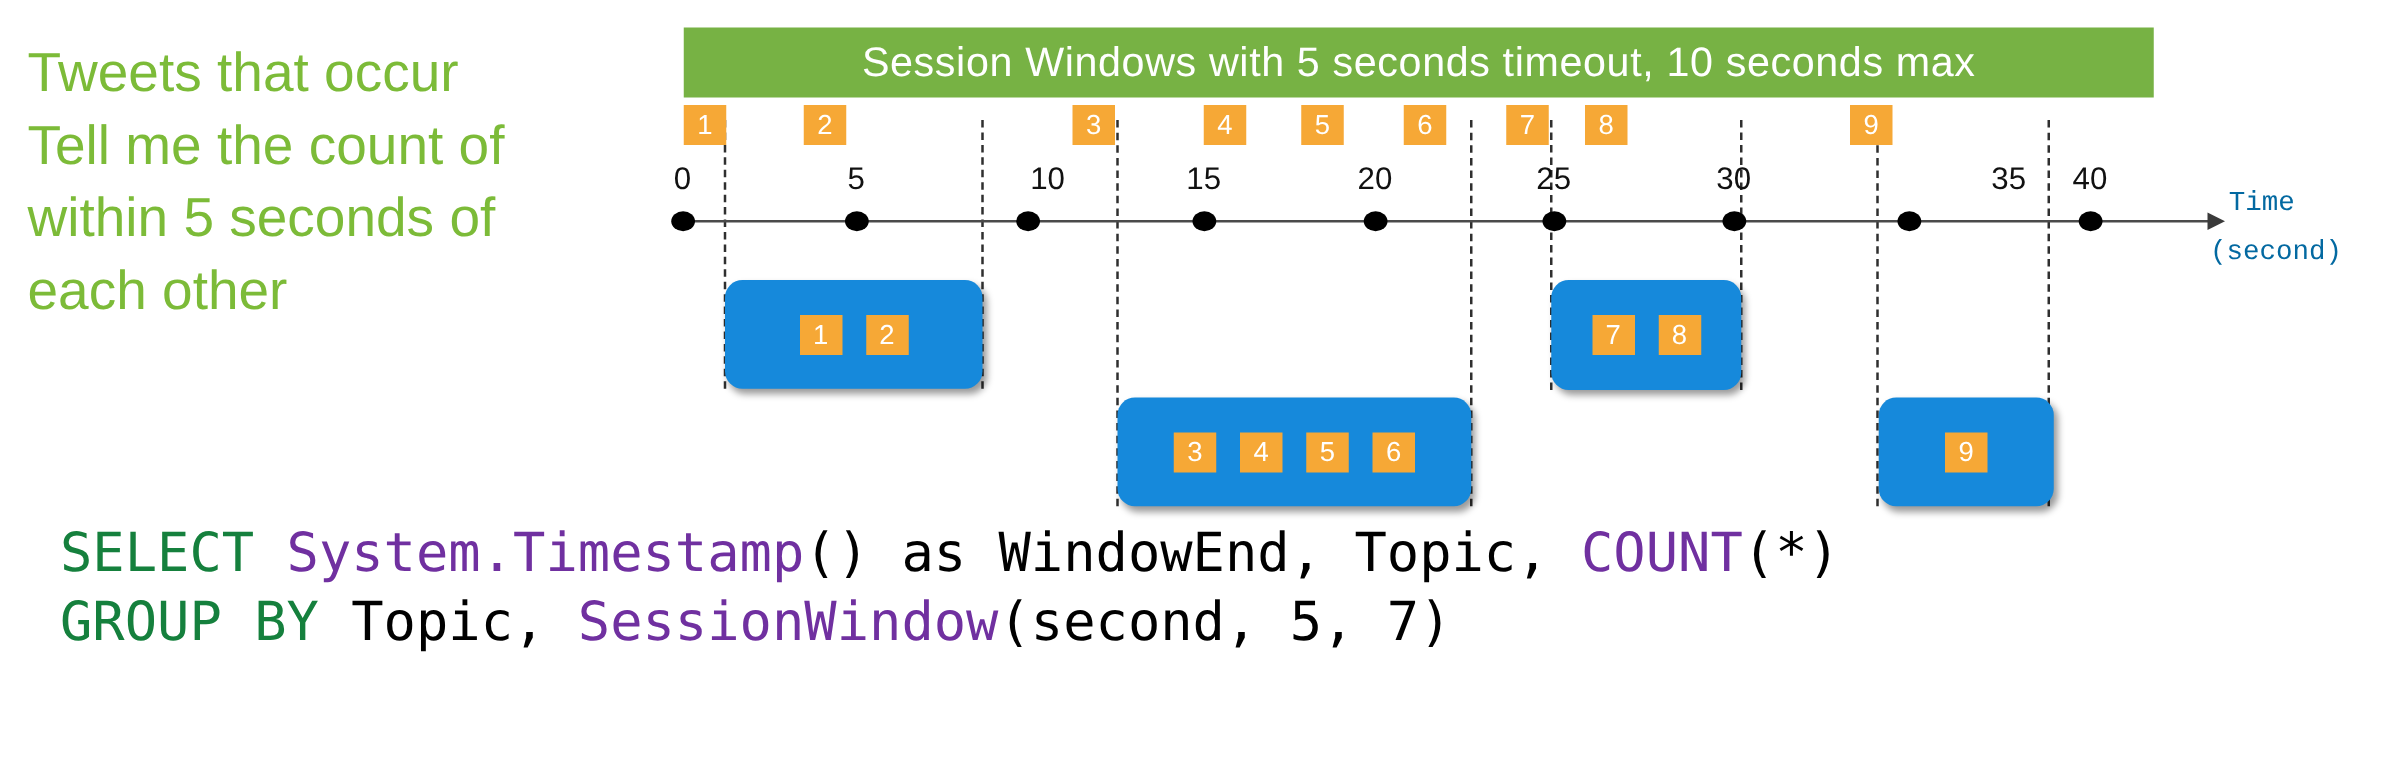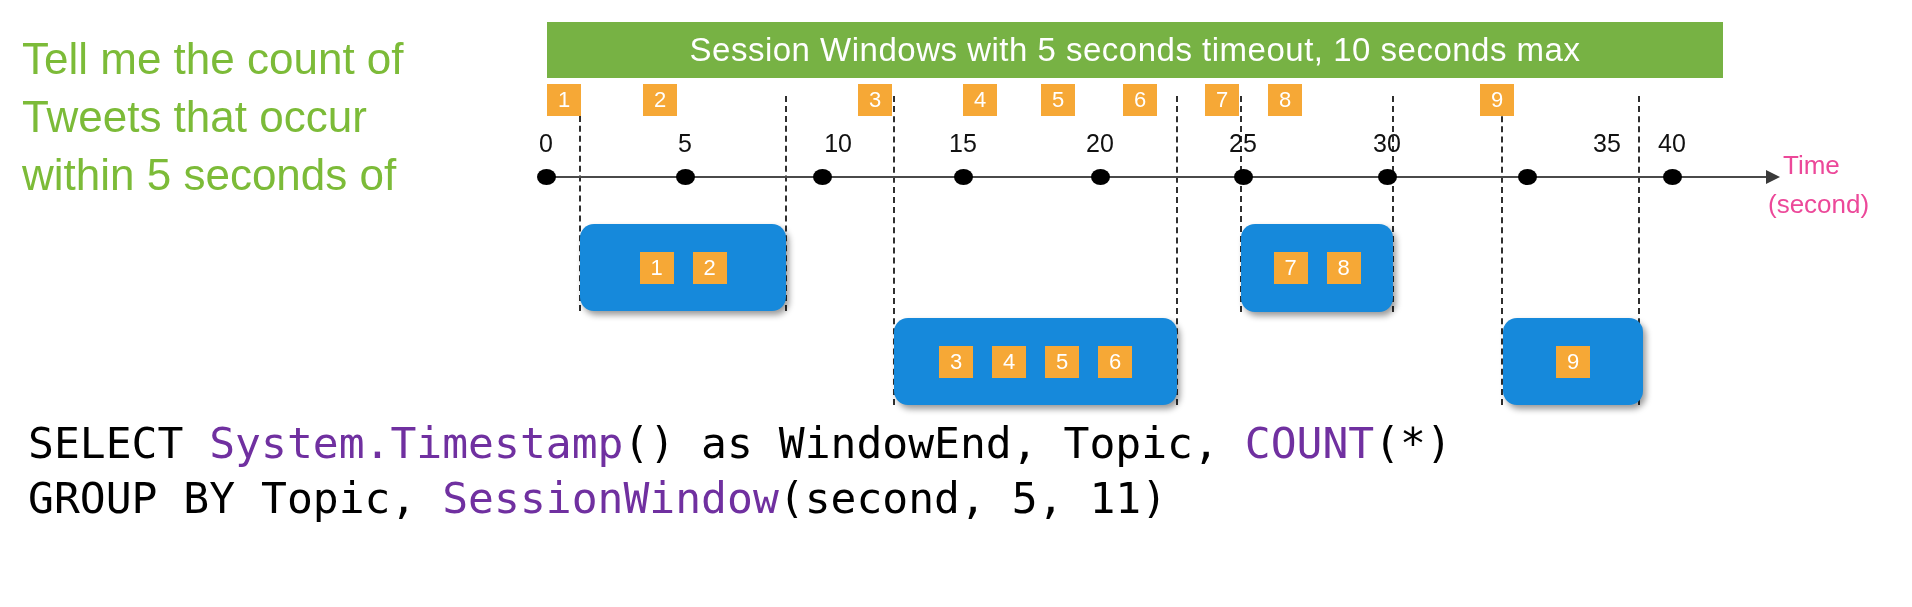--- a/index.html
+++ b/index.html
@@ -22,43 +22,44 @@
   
   .event-box{width:34px;height:32px;background:#F6A836;color:#fff;font-size:22px;
              display:flex;align-items:center;justify-content:center;z-index:3;}
 
   
   .axis-line{left:546px;top:176px;width:1222px;height:2px;background:#4a4a4a;z-index:2;}
   .arrow-head{left:1766px;top:170px;width:0;height:0;border-top:7px solid transparent;
               border-bottom:7px solid transparent;border-left:14px solid #3a3a3a;z-index:2;}
   .dot{width:19px;height:16px;background:#000;border-radius:50%;z-index:4;}
   .tick-label{width:60px;top:129px;text-align:center;font-size:25px;color:#111;z-index:2;}
-  .time-label{color:#ec4899;font-size:26px;z-index:2;white-space:nowrap;}
+  .time-label{color:#0369a1;font-size:22px;z-index:2;white-space:nowrap;font-family:Liberation Mono, monospace;}
 
   
   .window{background:#1689DB;border-radius:14px;z-index:2;
           box-shadow:3px 4px 6px rgba(0,0,0,.40);
           display:flex;align-items:center;justify-content:center;gap:19px;}
   .window .event-box{z-index:3;}
 
   
   .code{left:28px;top:416px;font-family:"DejaVu Sans Mono","Liberation Mono",monospace;
         font-size:43px;color:#000;}
   .code-line{white-space:pre;line-height:55px;height:55px;}
-  .kw{color:#000000;}
+  .kw{color:#15803d;margin-left:20px;}
   .fn{color:#7030A0;margin-top:28px;}
   .pl{color:#000;text-align:center;}
 </style>
 </head>
 <body>
 
 <div class="abs query">
+  <div>Tweets that occur</div>
   <div>Tell me the count of</div>
-  <div>Tweets that occur</div>
   <div>within 5 seconds of</div>
+  <div>each other</div>
 </div>
 
 <div class="abs banner">
   <span>Session Windows with 5 seconds timeout, 10 seconds max</span>
 </div>
 
 <div class="abs dash" style="left:579px;top:96px;height:215px;"></div>
 <div class="abs dash" style="left:785px;top:96px;height:215px;"></div>
 <div class="abs dash" style="left:893px;top:96px;height:309px;"></div>
 <div class="abs dash" style="left:1176px;top:96px;height:309px;"></div>
@@ -116,14 +117,14 @@
 <div class="abs window" style="left:1241px;top:224px;width:152px;height:88px;">
   <div class="event-box">7</div>
   <div class="event-box">8</div>
 </div>
 <div class="abs window" style="left:1503px;top:318px;width:140px;height:87px;">
   <div class="event-box">9</div>
 </div>
 
 <div class="abs code">
   <div class="code-line"><span class="kw">SELECT </span><span class="fn">System.Timestamp</span><span class="pl">() as WindowEnd, Topic, </span><span class="fn">COUNT</span><span class="pl">(*)</span></div>
-  <div class="code-line"><span class="kw">GROUP BY </span><span class="pl">Topic, </span><span class="fn">SessionWindow</span><span class="pl">(second, 5, 11)</span></div>
+  <div class="code-line"><span class="kw">GROUP BY </span><span class="pl">Topic, </span><span class="fn">SessionWindow</span><span class="pl">(second, 5, 7)</span></div>
 </div>
 
 </body></html>

